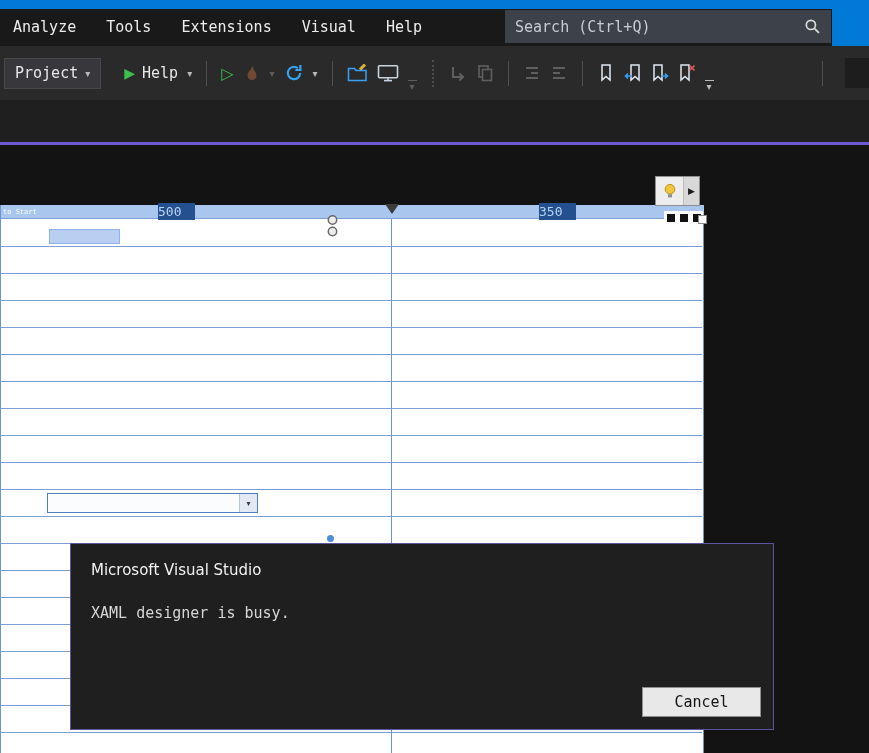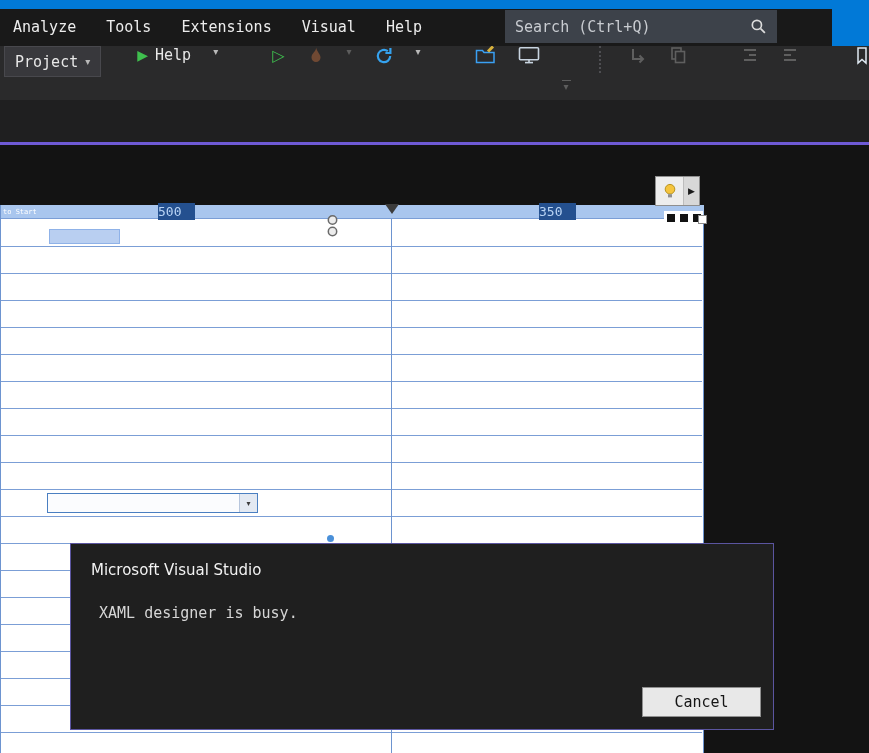--- a/index.html
+++ b/index.html
@@ -8,28 +8,28 @@
     position: relative; width: 869px; height: 753px;
     overflow: hidden; background: #131313;
     font-family: "DejaVu Sans Mono", monospace;
   }
   
   .topbar { position:absolute; left:0; top:0; width:869px; height:46px; background:#0179d7; }
   .menu-strip { position:absolute; left:0; top:9px; width:832px; height:37px; background:#191919;
     display:flex; align-items:center; }
   .menu-item { padding:0 15px; font-size:15px; color:#ececec; line-height:37px; cursor:default; }
   .menu-item:first-child { padding-left:13px; }
-  .search-box { position:absolute; left:505px; top:10px; width:272px; height:33px;
+  .search-box { position:absolute; left:505px; top:10px; width:326px; height:33px;
     background:#3d424a; display:flex; align-items:center; padding:0 10px; }
   .search-box input { flex:1; background:transparent; border:none; outline:none;
     font-family:"DejaVu Sans Mono", monospace; font-size:15px; color:#c9ccd1; }
   .search-box input::placeholder { color:#c9ccd1; opacity:1; }
   
   .toolbar { position:absolute; left:0; top:46px; width:869px; height:54px; background:#2a2a2b;
-    display:flex; align-items:flex-start; padding-left:4px; gap:22px; font-size:15px; color:#e8e8e8; }
+    display:flex; align-items:center; padding-left:4px; gap:9px; font-size:15px; color:#e8e8e8; }
   .tb-btn { display:flex; align-items:center; gap:7px; cursor:default; }
   .project-btn { height:31px; padding:0 10px; background:#38383c; border:1px solid #48484d; }
   .caret { font-size:10px; color:#b9b9b9; font-family:"DejaVu Sans", sans-serif; }
   .caret.dim { color:#5d5d5d; }
   .play-filled { color:#3fbf4e; font-size:14px; font-family:"DejaVu Sans", sans-serif; }
   .play-outline { color:#3fbf4e; font-size:16px; font-family:"DejaVu Sans", sans-serif; }
   .sep { width:1px; height:25px; background:#4e4e52; margin:0 5px; }
   .dotsep { width:0; height:27px; border-left:2px dotted #4e4e52; margin:0 6px; }
   .ovf { display:flex; flex-direction:column; align-items:center; line-height:7px; }
   .ovf .bar { width:9px; height:1px; background:#b9b9b9; margin-bottom:2px; }
@@ -76,21 +76,21 @@
   .combo-btn { width:18px; border-left:1px solid #b7c6dd; background:#e3e9f2;
     display:flex; align-items:center; justify-content:center; font-size:8px; color:#3c3c3c;
     font-family:"DejaVu Sans", sans-serif; }
   .blue-dot { position:absolute; left:326px; top:330px; width:7px; height:7px;
     border-radius:50%; background:#4a90d9; }
   
   .dialog { position:absolute; left:70px; top:543px; width:704px; height:187px;
     background:#1f1f1f; border:1px solid #5b55a0; z-index:20; }
   .dialog-title { position:absolute; left:20px; top:17px; font-family:"DejaVu Sans", "Liberation Sans", sans-serif;
     font-size:15px; color:#f2f2f2; }
-  .dialog-msg { position:absolute; left:28px; top:60px; font-size:15px; color:#d6d6d6; }
+  .dialog-msg { position:absolute; left:20px; top:60px; font-size:15px; color:#d6d6d6; }
   .cancel-btn { position:absolute; right:12px; bottom:12px; width:119px; height:30px;
     background:#e8e8e8; border:1px solid #8f8f8f; color:#141414; font-size:15px;
     display:flex; align-items:center; justify-content:center; cursor:default;
     font-family:"DejaVu Sans Mono", monospace; }
 </style>
 </head>
 <body>
 
 <div class="screen">
 

